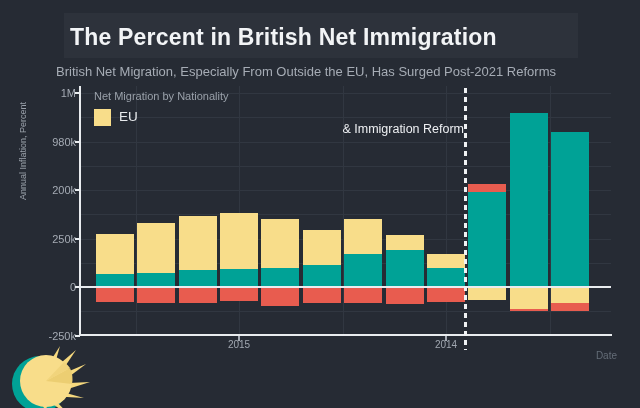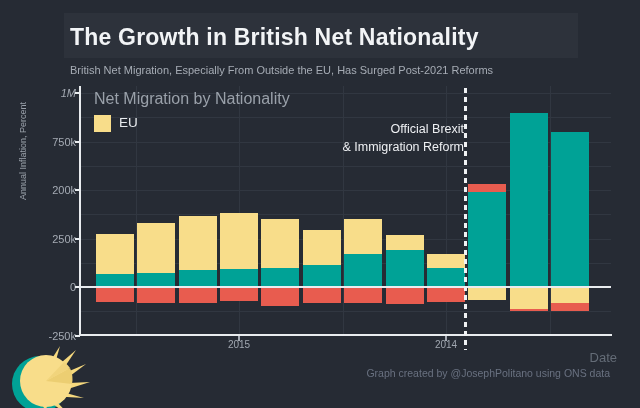--- a/index.html
+++ b/index.html
@@ -4,78 +4,77 @@
 <style>
   html,body{margin:0;padding:0;background:#1b1f27;}
   .fig{
     position:relative;width:640px;height:408px;overflow:hidden;
     background:#262b34;
     font-family:"Liberation Sans","DejaVu Sans",sans-serif;
     -webkit-font-smoothing:antialiased;
   }
   .title-strip{position:absolute;left:64px;top:13px;width:514px;height:45px;background:rgba(255,255,255,0.035);}
   .title{position:absolute;left:70px;top:24px;font-size:23px;font-weight:bold;color:#f2f4f6;letter-spacing:.2px;white-space:nowrap;}
-  .subtitle{position:absolute;left:70px;top:64px;font-size:11px;color:#a6acb5;white-space:nowrap;}
+  .subtitle{position:absolute;left:56px;top:64px;font-size:13px;color:#a6acb5;white-space:nowrap;}
   .y-title{
     position:absolute;left:18px;top:86px;height:130px;width:14px;
     writing-mode:vertical-rl;transform:rotate(180deg);
     font-size:9px;color:#9aa1aa;text-align:center;white-space:nowrap;
   }
   .plot{position:absolute;left:80px;top:86px;width:531px;height:250px;}
   .hgrid{position:absolute;left:0;width:100%;height:1px;background:#313741;}
   .vgrid{position:absolute;top:0;height:250px;width:1px;background:#313741;}
   .zero-line{position:absolute;left:0;width:100%;height:2px;background:#e9ecef;z-index:6;}
   .axis-left{position:absolute;left:-1px;top:0;width:2px;height:250px;background:#e9ecef;z-index:7;}
   .axis-bottom{position:absolute;left:-1px;top:248px;width:533px;height:2px;background:#e9ecef;z-index:7;}
   .bar-seg{position:absolute;z-index:4;}
   .event-line{
     position:absolute;top:2px;width:3px;height:262px;z-index:8;
     background:repeating-linear-gradient(to bottom,#f0f2f4 0px,#f0f2f4 5px,transparent 5px,transparent 9px);
   }
   .xtickmark{position:absolute;top:250px;width:2px;height:5px;background:#a5abb4;z-index:8;}
   .legend{position:absolute;left:14px;top:4px;z-index:10;}
-  .legend-title{font-size:16px;color:#9aa1aa;margin-bottom:7px;}
+  .legend-title{font-size:11px;color:#9aa1aa;margin-bottom:7px;}
   .legend-item{display:flex;align-items:flex-start;margin-bottom:4px;cursor:pointer;}
   .legend-swatch{width:17px;height:17px;margin-right:8px;flex:none;}
   .legend-label{font-size:13.5px;color:#e8ebee;}
   .annotation{position:absolute;top:34px;right:147px;text-align:right;z-index:9;color:#eef0f3;font-size:12.5px;line-height:18px;white-space:nowrap;}
   .ytick{position:absolute;width:52px;text-align:right;font-size:11px;color:#a5abb4;z-index:3;}
   .ytickmark{position:absolute;left:75px;width:5px;height:2px;background:#e9ecef;z-index:8;}
   .xtick{position:absolute;top:339px;width:60px;text-align:center;font-size:10px;color:#a0a7b0;z-index:3;}
-  .x-title{position:absolute;top:350px;right:23px;font-size:13px;color:#646c77;}
+  .x-title{position:absolute;top:350px;right:23px;font-size:10px;color:#646c77;}
   .attribution{position:absolute;top:367px;right:30px;font-size:10.5px;color:#697180;}
   .sun{position:absolute;left:2px;top:344px;z-index:2;}
 </style>
 </head>
 <body>
 
 <div class="fig">
 
   <div class="title-strip"></div>
-  <div class="title">The Growth in British Net Nationality</div>
+  <div class="title">The Percent in British Net Immigration</div>
   <div class="subtitle">British Net Migration, Especially From Outside the EU, Has Surged Post-2021 Reforms</div>
 
   <div class="y-title">Annual Inflation, Percent</div>
 
   <div class="plot" id="plot">
     <div class="axis-left"></div>
     <div class="axis-bottom"></div>
 
     <div class="legend">
       <div class="legend-title">Net Migration by Nationality</div>
       <div id="legend-items">
           <div class="legend-item">
             <span class="legend-swatch" style="background: rgb(248, 221, 138);"></span>
             <span class="legend-label">EU</span>
           </div>
         </div>
     </div>
 
     <div class="annotation">
-      <div>Official Brexit</div>
       <div>&amp; Immigration Reform</div>
     </div>
   <div class="hgrid" style="top: 225.25px;"></div>
       <div class="hgrid" style="top: 176.75px;"></div>
       <div class="hgrid" style="top: 152.5px;"></div>
       <div class="hgrid" style="top: 128.25px;"></div>
       <div class="hgrid" style="top: 104px;"></div>
       <div class="hgrid" style="top: 79.75px;"></div>
       <div class="hgrid" style="top: 55.5px;"></div>
       <div class="hgrid" style="top: 31.25px;"></div>
@@ -121,43 +120,42 @@
       <div class="bar-seg" title="Non-EU 2023: 800k" style="left: 471.2px; top: 45.8px; width: 38px; height: 155.2px; background: rgb(0, 162, 150);"></div>
       <div class="bar-seg" title="EU 2023: -80k" style="left: 471.2px; top: 201px; width: 38px; height: 15.52px; background: rgb(248, 221, 138);"></div>
       <div class="bar-seg" title="British 2023: -45k" style="left: 471.2px; top: 216.52px; width: 38px; height: 8.73px; background: rgb(232, 92, 79);"></div>
       <div class="zero-line" style="top: 200px;"></div>
       <div class="event-line" style="left: 383.63px;"></div>
       <div class="xtickmark" style="left: 158px;"></div>
       <div class="xtickmark" style="left: 365px;"></div>
     </div>
 
   <div class="x-title">Date</div>
-  <div class="attribution">Graph created by @JosephPolitano using ONS data</div>
 
   <svg class="sun" width="88" height="66" viewBox="0 0 88 66">
     <circle cx="38" cy="40" r="28" fill="#00a296"></circle>
     <g fill="#f6d97e">
       <polygon points="46,36 84,20 52,44"></polygon>
       <polygon points="46,30 74,6 54,36"></polygon>
       <polygon points="46,40 88,38 50,50"></polygon>
       <polygon points="46,44 82,54 48,52"></polygon>
       <polygon points="44,46 68,72 42,54"></polygon>
       <polygon points="40,46 48,76 36,52"></polygon>
       <polygon points="44,24 58,2 50,30"></polygon>
     </g>
     <circle cx="44" cy="37" r="26" fill="#f8dd8a"></circle>
     <path d="M44 37 L68 24 A26 26 0 0 1 70 40 Z" fill="#ecce72"></path>
     <path d="M44 37 L62 18 A26 26 0 0 1 68 24 Z" fill="#f1d47c"></path>
   </svg>
 
 <div class="xtick" style="left: 209px;">2015</div>
     <div class="xtick" style="left: 416px;">2014</div>
-    <div class="ytick" style="left: 24px; top: 87px; font-style: italic;">1M</div>
+    <div class="ytick" style="left: 24px; top: 87px;">1M</div>
     <div class="ytickmark" style="top: 92px;"></div>
-    <div class="ytick" style="left: 24px; top: 135.5px;">750k</div>
+    <div class="ytick" style="left: 24px; top: 135.5px;">980k</div>
     <div class="ytickmark" style="top: 140.5px;"></div>
     <div class="ytick" style="left: 24px; top: 184px;">200k</div>
     <div class="ytickmark" style="top: 189px;"></div>
     <div class="ytick" style="left: 24px; top: 232.5px;">250k</div>
     <div class="ytickmark" style="top: 237.5px;"></div>
     <div class="ytick" style="left: 24px; top: 281px;">0</div>
     <div class="ytickmark" style="top: 286px;"></div>
     <div class="ytick" style="left: 24px; top: 329.5px;">-250k</div>
     <div class="ytickmark" style="top: 334.5px;"></div>
   </div>

